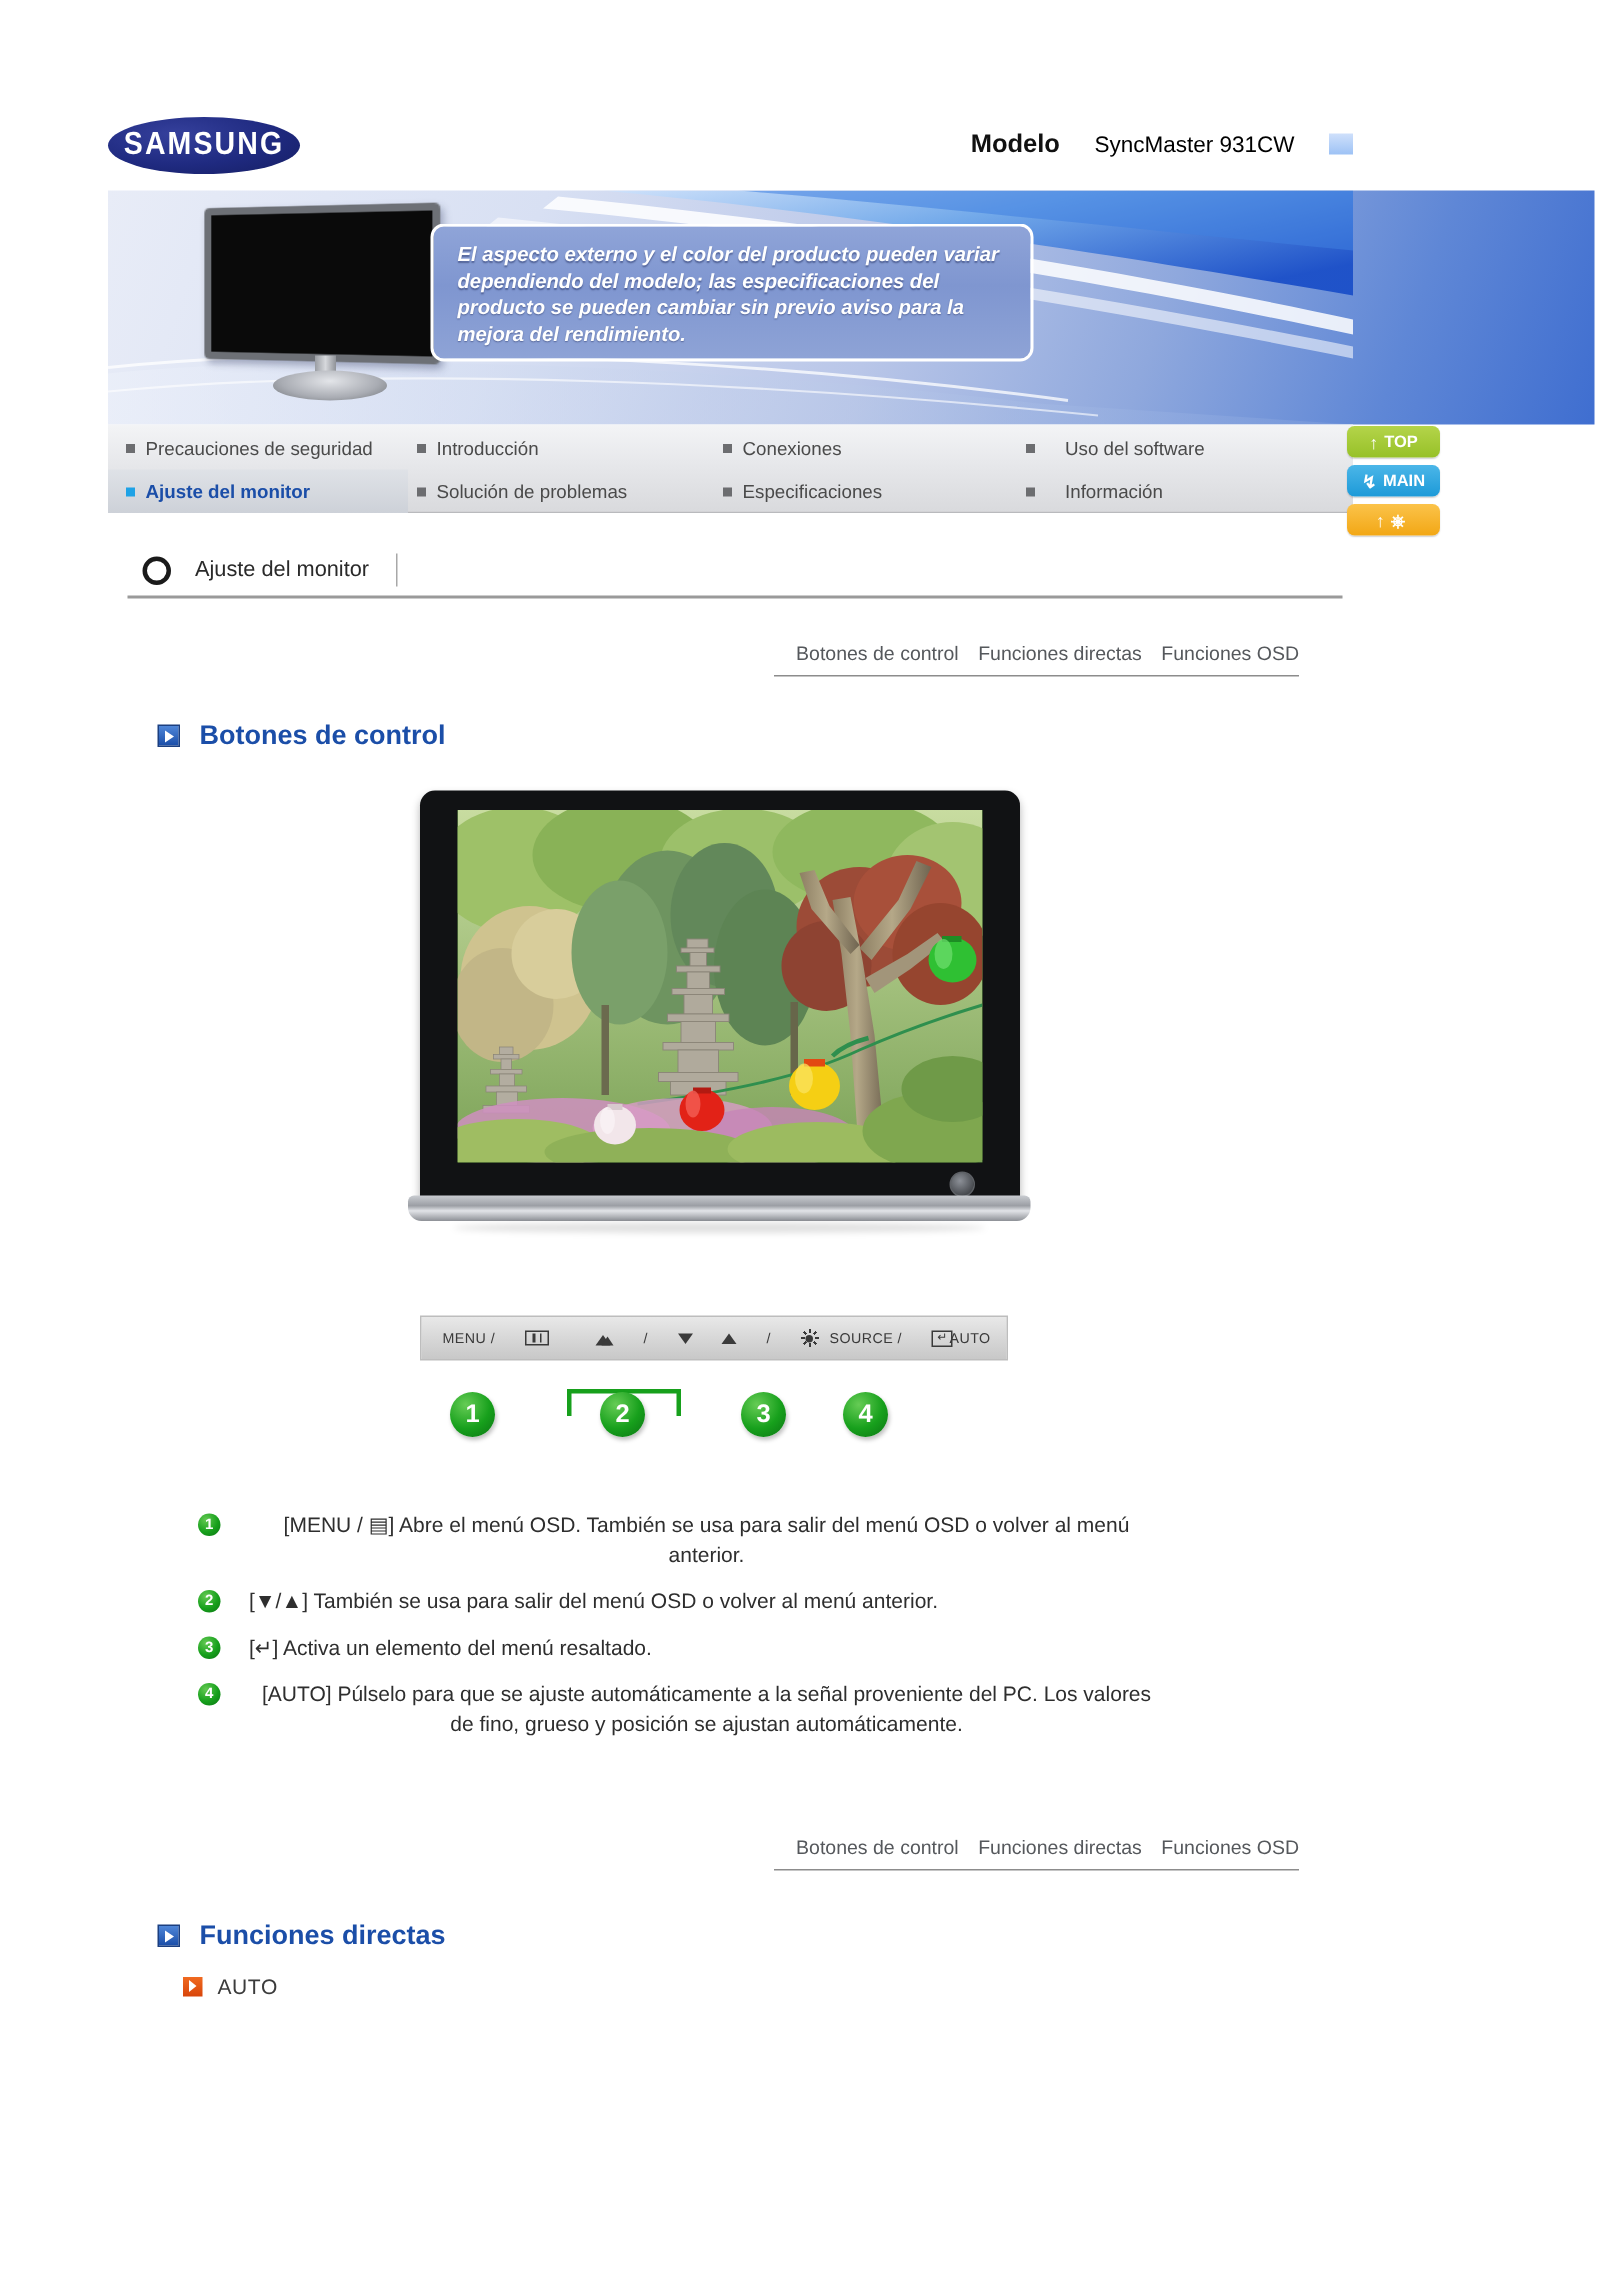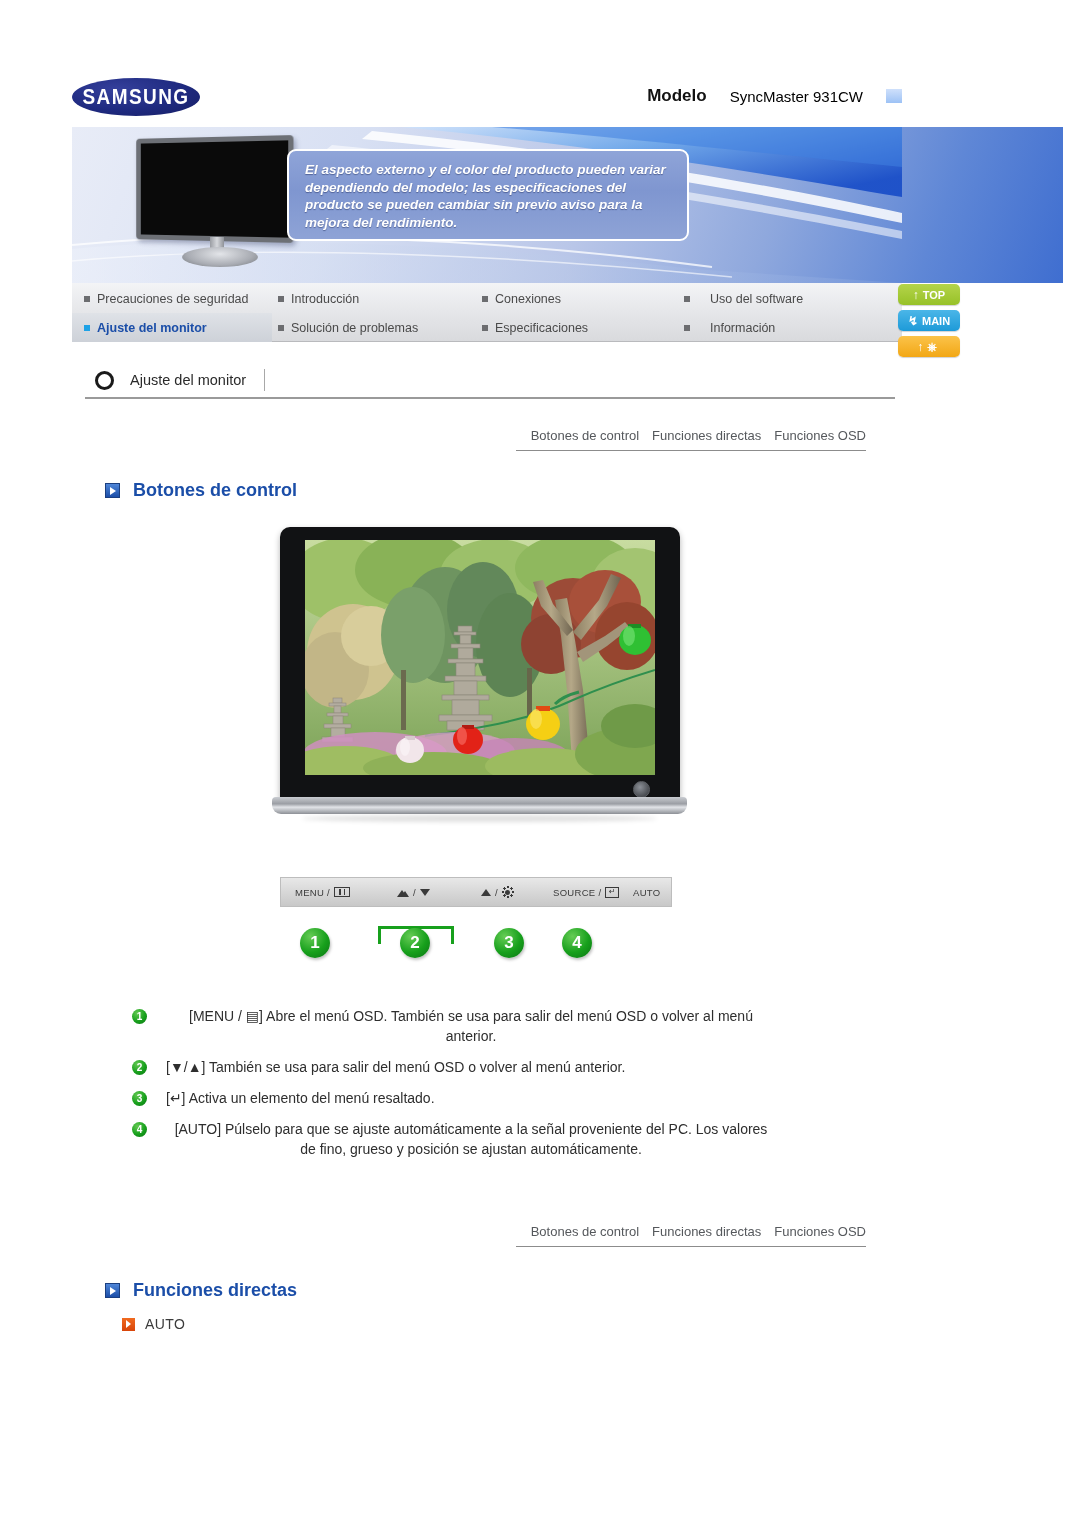--- a/index.html
+++ b/index.html
@@ -384,21 +384,21 @@
     background: linear-gradient(180deg,#e8e8e8 0%, #d6d6d6 55%, #c8c8c8 100%);
     border: 1px solid #bdbdbd;
     box-sizing: border-box;
   }
   .ctrl-btn {
     position: absolute;
     top: 0;
     height: 28px;
     display: flex;
     align-items: center;
-    gap: 4px;
+    gap: 20px;
     font-size: 9.5px;
     color: #3a3a3a;
     letter-spacing: .3px;
     cursor: pointer;
   }
   .cb-1 { left: 14px; }
   .cb-2 { left: 116px; }
   .cb-3 { left: 200px; }
   .cb-4 { left: 272px; }
   .cb-5 { left: 352px; }

